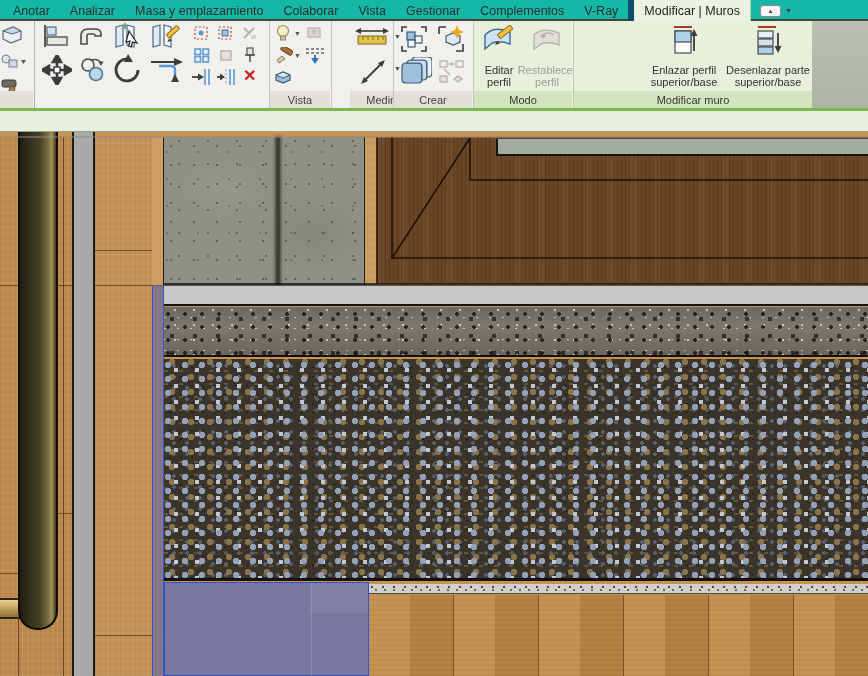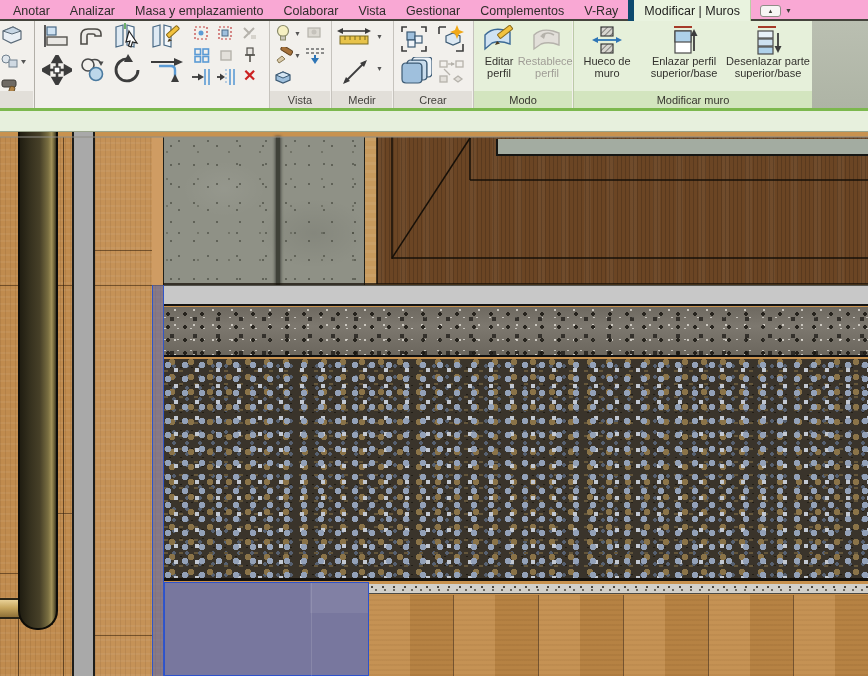--- a/index.html
+++ b/index.html
@@ -1,21 +1,21 @@
 <!DOCTYPE html>
 <html><head>
 <meta charset="utf-8">
 <style>
   html,body{margin:0;padding:0;background:#888;}
   *{box-sizing:border-box;}
   .screen{position:relative;width:868px;height:676px;overflow:hidden;
     font-family:"Liberation Sans",sans-serif;background:#f1efec;}
 
   
-  .tabbar{position:absolute;left:0;top:0;width:868px;height:21px;background:#f9a8d4;}
+  .tabbar{position:absolute;left:0;top:0;width:868px;height:21px;background:#14b8a6;}
   .tabbar .darkline{position:absolute;left:0;top:19px;width:868px;height:2px;background:#45443c;}
   .tabs{position:absolute;left:0;top:0;height:21px;display:flex;align-items:center;padding-left:3px;}
   .tab{font-size:12.5px;color:#2e2d2a;padding:0 10px;height:21px;display:flex;align-items:center;white-space:nowrap;}
   .tab.active{background:#e9f3df;border-left:6px solid #0c4a6e;border-right:1px solid #b9cfa4;
     position:relative;z-index:3;font-weight:normal;color:#1f1f1d;}
   .collapse-ctl{display:flex;align-items:center;margin-left:9px;gap:4px;height:21px;}
   .pill{width:21px;height:12px;border:1px solid #8f8d87;border-radius:3px;background:#f7f6f4;
     display:flex;align-items:center;justify-content:center;font-size:6px;color:#3d3c38;line-height:1;}
   .caret{font-size:7px;color:#3d3c38;line-height:1;}
 
@@ -26,21 +26,21 @@
     font-size:11px;color:#44423e;display:flex;align-items:center;justify-content:center;white-space:nowrap;}
   .panel.green{background:#e6f0da;}
   .panel.green .plabel{background:#d3e5bf;color:#37362f;}
   .vsep{position:absolute;top:0;height:87px;width:1px;background:#c6c3bd;}
   .vsep.strong{background:#b2afa8;}
   .ribbon-right-fill{position:absolute;left:812px;top:0;width:56px;height:87px;
     background:linear-gradient(180deg,#babfb1,#aeb4a5);}
   .greenline{position:absolute;left:0;top:108px;width:868px;height:3px;background:#7cb84e;}
   .optionsbar{position:absolute;left:0;top:111px;width:868px;height:21px;background:#e7f0dd;border-bottom:1px solid #9aa58c;}
 
-  .bigbtn{position:absolute;display:flex;flex-direction:column;align-items:center;gap:0;
+  .bigbtn{position:absolute;display:flex;flex-direction:column;align-items:center;gap:9px;
     font-size:11px;line-height:12px;color:#33322e;text-align:center;cursor:default;}
   .bigbtn .cap{white-space:pre-line;}
   .bigbtn.disabled{color:#a09d96;}
   .ico{display:block;}
 
   
   .mini{position:absolute;}
 
   
   .viewport{position:absolute;left:0;top:132px;width:868px;height:544px;background:#c8924f;overflow:hidden;}
@@ -340,21 +340,21 @@
       <div class="mini" style="left:3px;top:48px;">
         <svg class="ico" width="20" height="16" viewBox="0 0 20 16">
           <polygon points="3,6 10,3 17,6 17,11 10,14 3,11" fill="#9fc0dd" stroke="#3c5a74" stroke-width="1.2"></polygon>
           <polygon points="3,6 10,3 17,6 10,9" fill="#d5e5f2" stroke="#3c5a74" stroke-width="1"></polygon>
         </svg>
       </div>
       <div class="plabel">Vista</div>
     </div>
     <div class="vsep" style="left:331px;"></div>
 
-    <div class="panel" style="left:332px;width:60px;text-align:center;">
+    <div class="panel" style="left:350px;width:60px;text-align:center;">
       <div class="mini" style="left:5px;top:5px;">
         <svg class="ico" width="36" height="22" viewBox="0 0 36 22">
           <line x1="2" y1="5" x2="32" y2="5" stroke="#3c3c3c" stroke-width="1.6"></line>
           <polygon points="0,5 6,2 6,8" fill="#3c3c3c"></polygon>
             <polygon points="34,5 28,2 28,8" fill="#3c3c3c"></polygon>
           <rect x="3" y="10" width="28" height="8" fill="#e8c34a" stroke="#7a6a20" stroke-width="1"></rect>
           <g stroke="#7a6a20" stroke-width="1">
               <line x1="8" y1="10" x2="8" y2="14"></line>
               <line x1="13" y1="10" x2="13" y2="14"></line>
               <line x1="18" y1="10" x2="18" y2="14"></line>
@@ -433,36 +433,20 @@
           <path d="M12,10 Q18,6 24,10" fill="none" stroke="#b5b2ab" stroke-width="1.6"></path>
           <polygon points="10,11 16,8 14,14" fill="#b5b2ab"></polygon>
         </svg>
         <span class="cap">Restablecer perfil</span>
       </div>
       <div class="plabel">Modo</div>
     </div>
     <div class="vsep" style="left:573px;background:#bccaa8;"></div>
 
     <div class="panel green" style="left:574px;width:238px;">
-      <div class="bigbtn" style="left:4px;top:4px;width:58px;">
-        <svg class="ico" width="30" height="30" viewBox="0 0 30 30">
-          <defs>
-            <pattern id="hatch" width="4" height="4" patternTransform="rotate(45)" patternUnits="userSpaceOnUse">
-              <rect width="4" height="4" fill="#d8d6d0"></rect>
-                <line x1="0" y1="0" x2="0" y2="4" stroke="#6b6965" stroke-width="1.6"></line>
-            </pattern>
-          </defs>
-          <rect x="9" y="2" width="12" height="9" fill="url(#hatch)" stroke="#3c3c3c" stroke-width="1.2"></rect>
-          <rect x="9" y="19" width="12" height="9" fill="url(#hatch)" stroke="#3c3c3c" stroke-width="1.2"></rect>
-          <line x1="2" y1="15" x2="28" y2="15" stroke="#2e75b6" stroke-width="1.8"></line>
-          <polygon points="0,15 6,12 6,18" fill="#2e75b6"></polygon>
-          <polygon points="30,15 24,12 24,18" fill="#2e75b6"></polygon>
-        </svg>
-        <span class="cap">Hueco de muro</span>
-      </div>
       <div class="bigbtn" style="left:70px;top:4px;width:80px;">
         <svg class="ico" width="32" height="30" viewBox="0 0 32 30">
           <line x1="6" y1="2" x2="24" y2="2" stroke="#a53a28" stroke-width="2"></line>
           <rect x="7" y="6" width="16" height="22" fill="#fff" stroke="#4a4a4a" stroke-width="1.2"></rect>
           <rect x="7" y="6" width="16" height="11" fill="#aed1ea" stroke="#4a4a4a" stroke-width="1.2"></rect>
           <line x1="26" y1="26" x2="26" y2="8" stroke="#3c3c3c" stroke-width="1.8"></line>
           <polygon points="26,4 22.5,11 29.5,11" fill="#3c3c3c"></polygon>
         </svg>
         <span class="cap">Enlazar perfil superior/base</span>
       </div>

